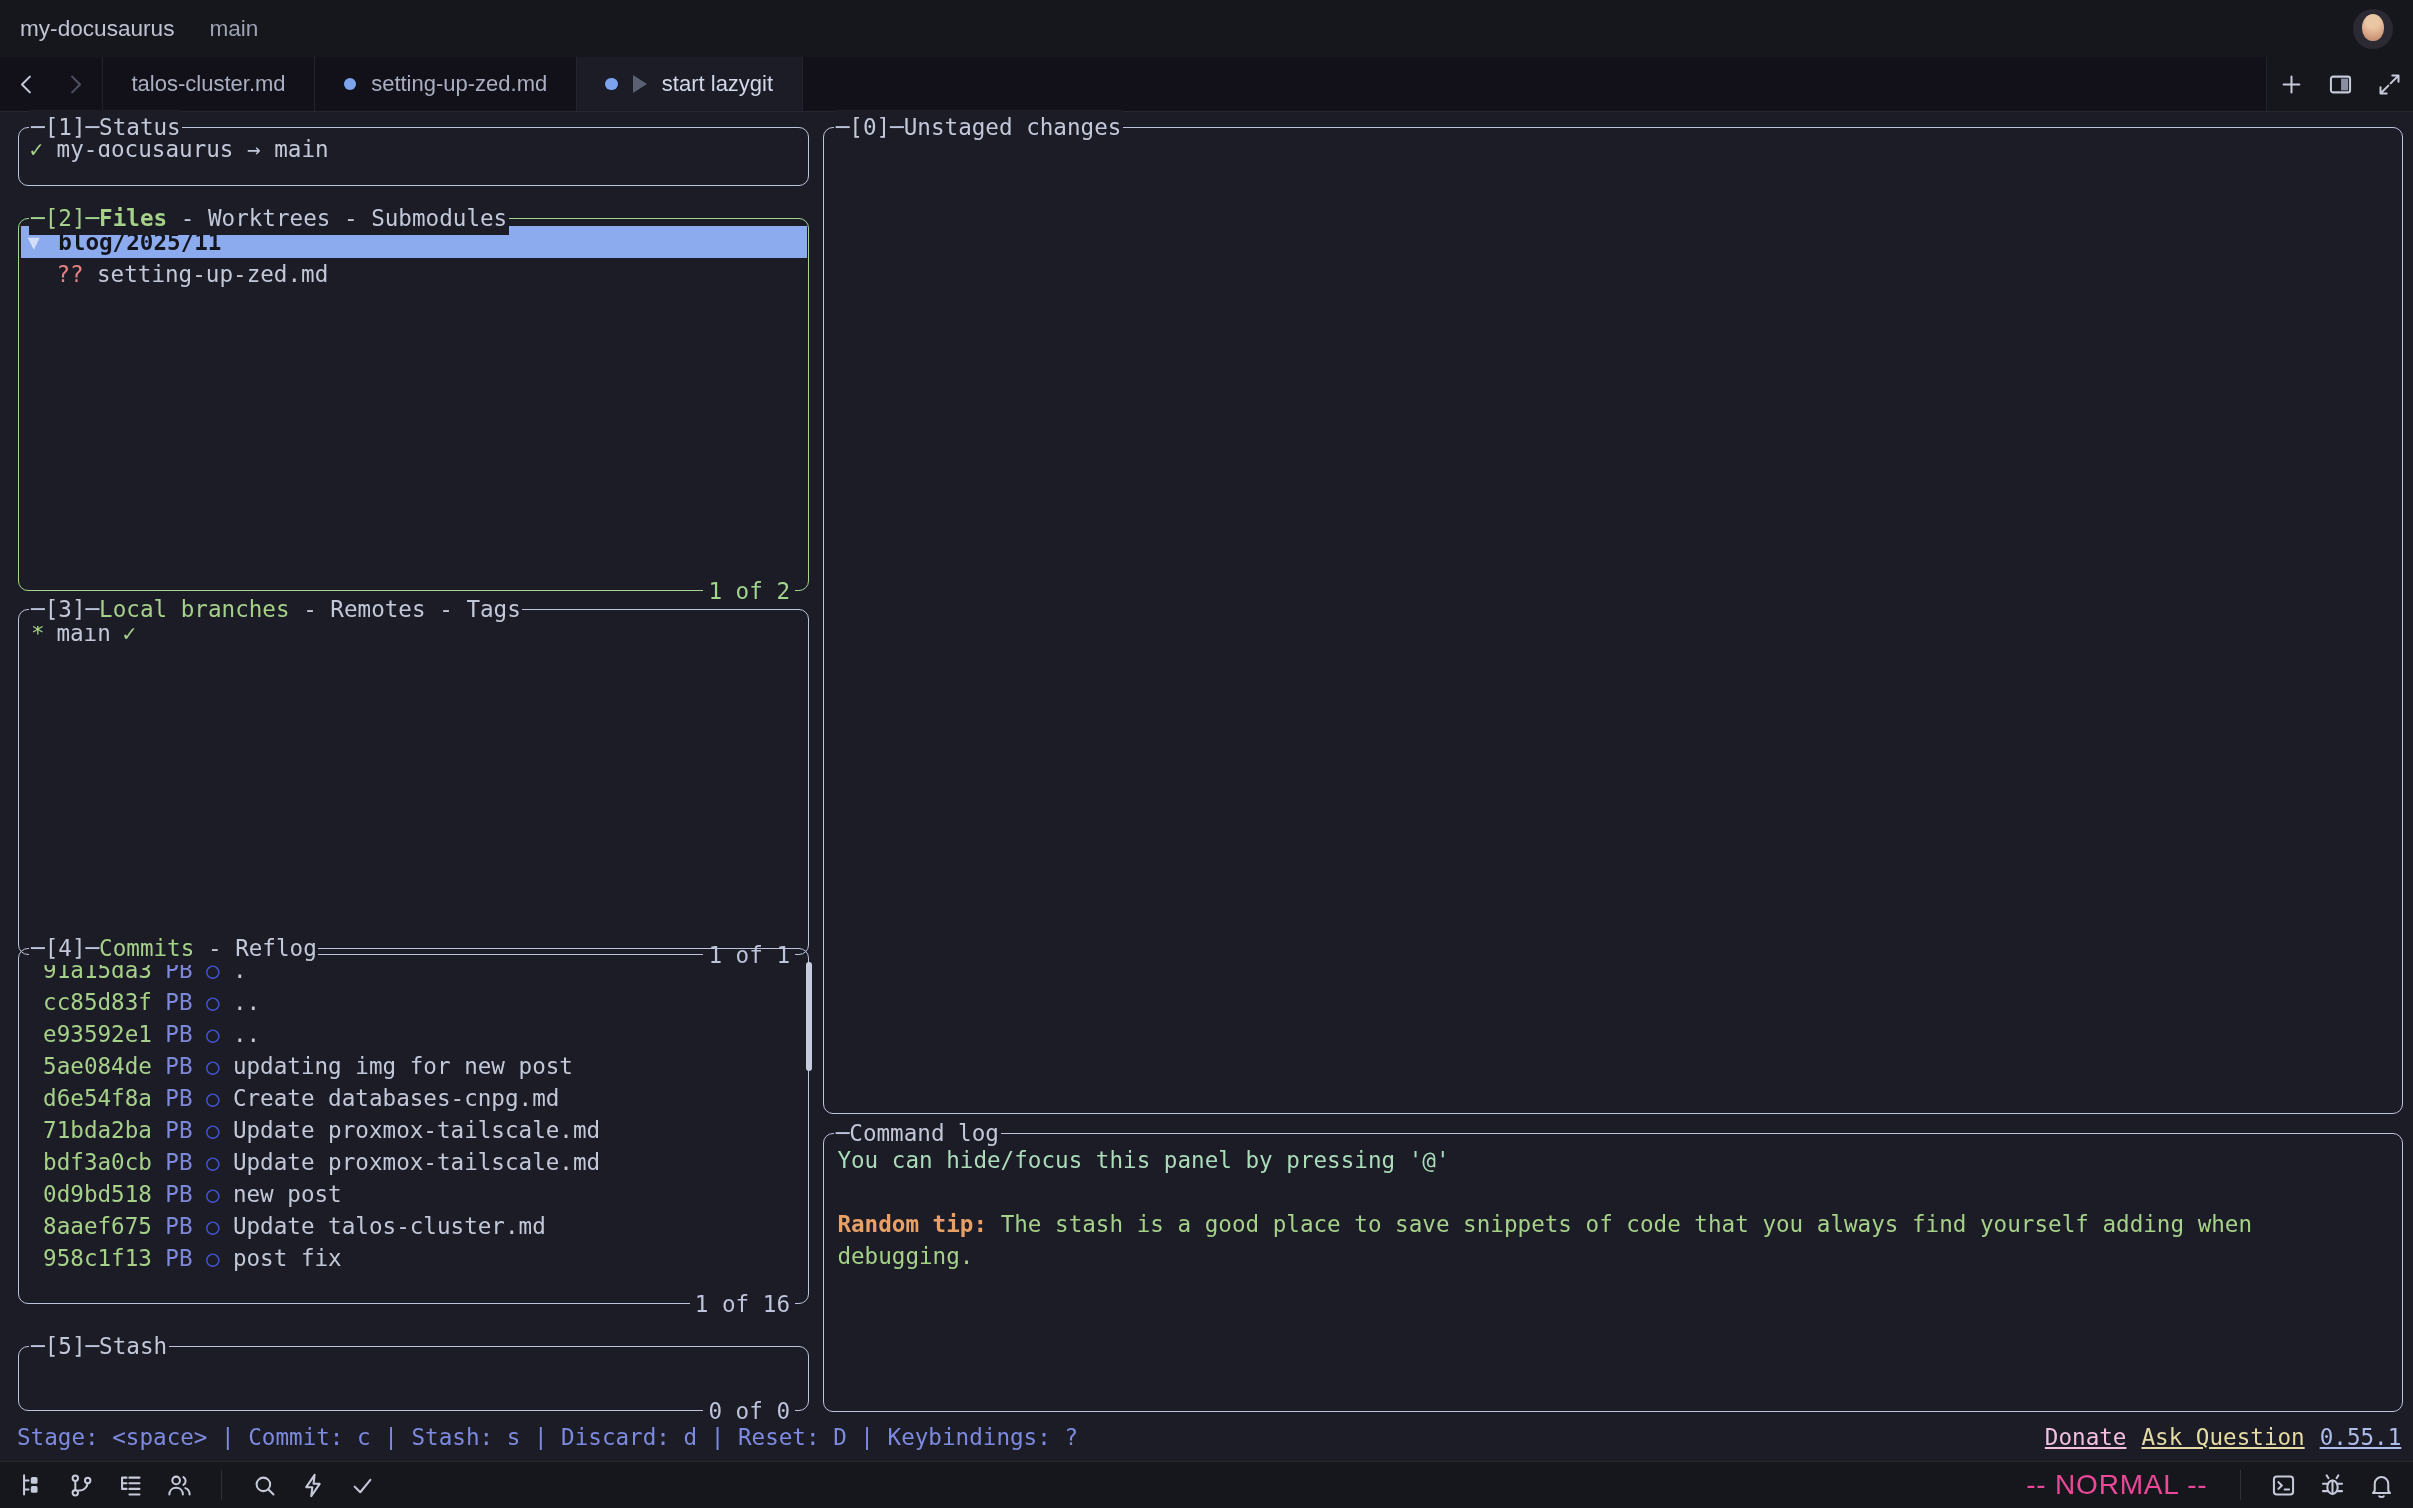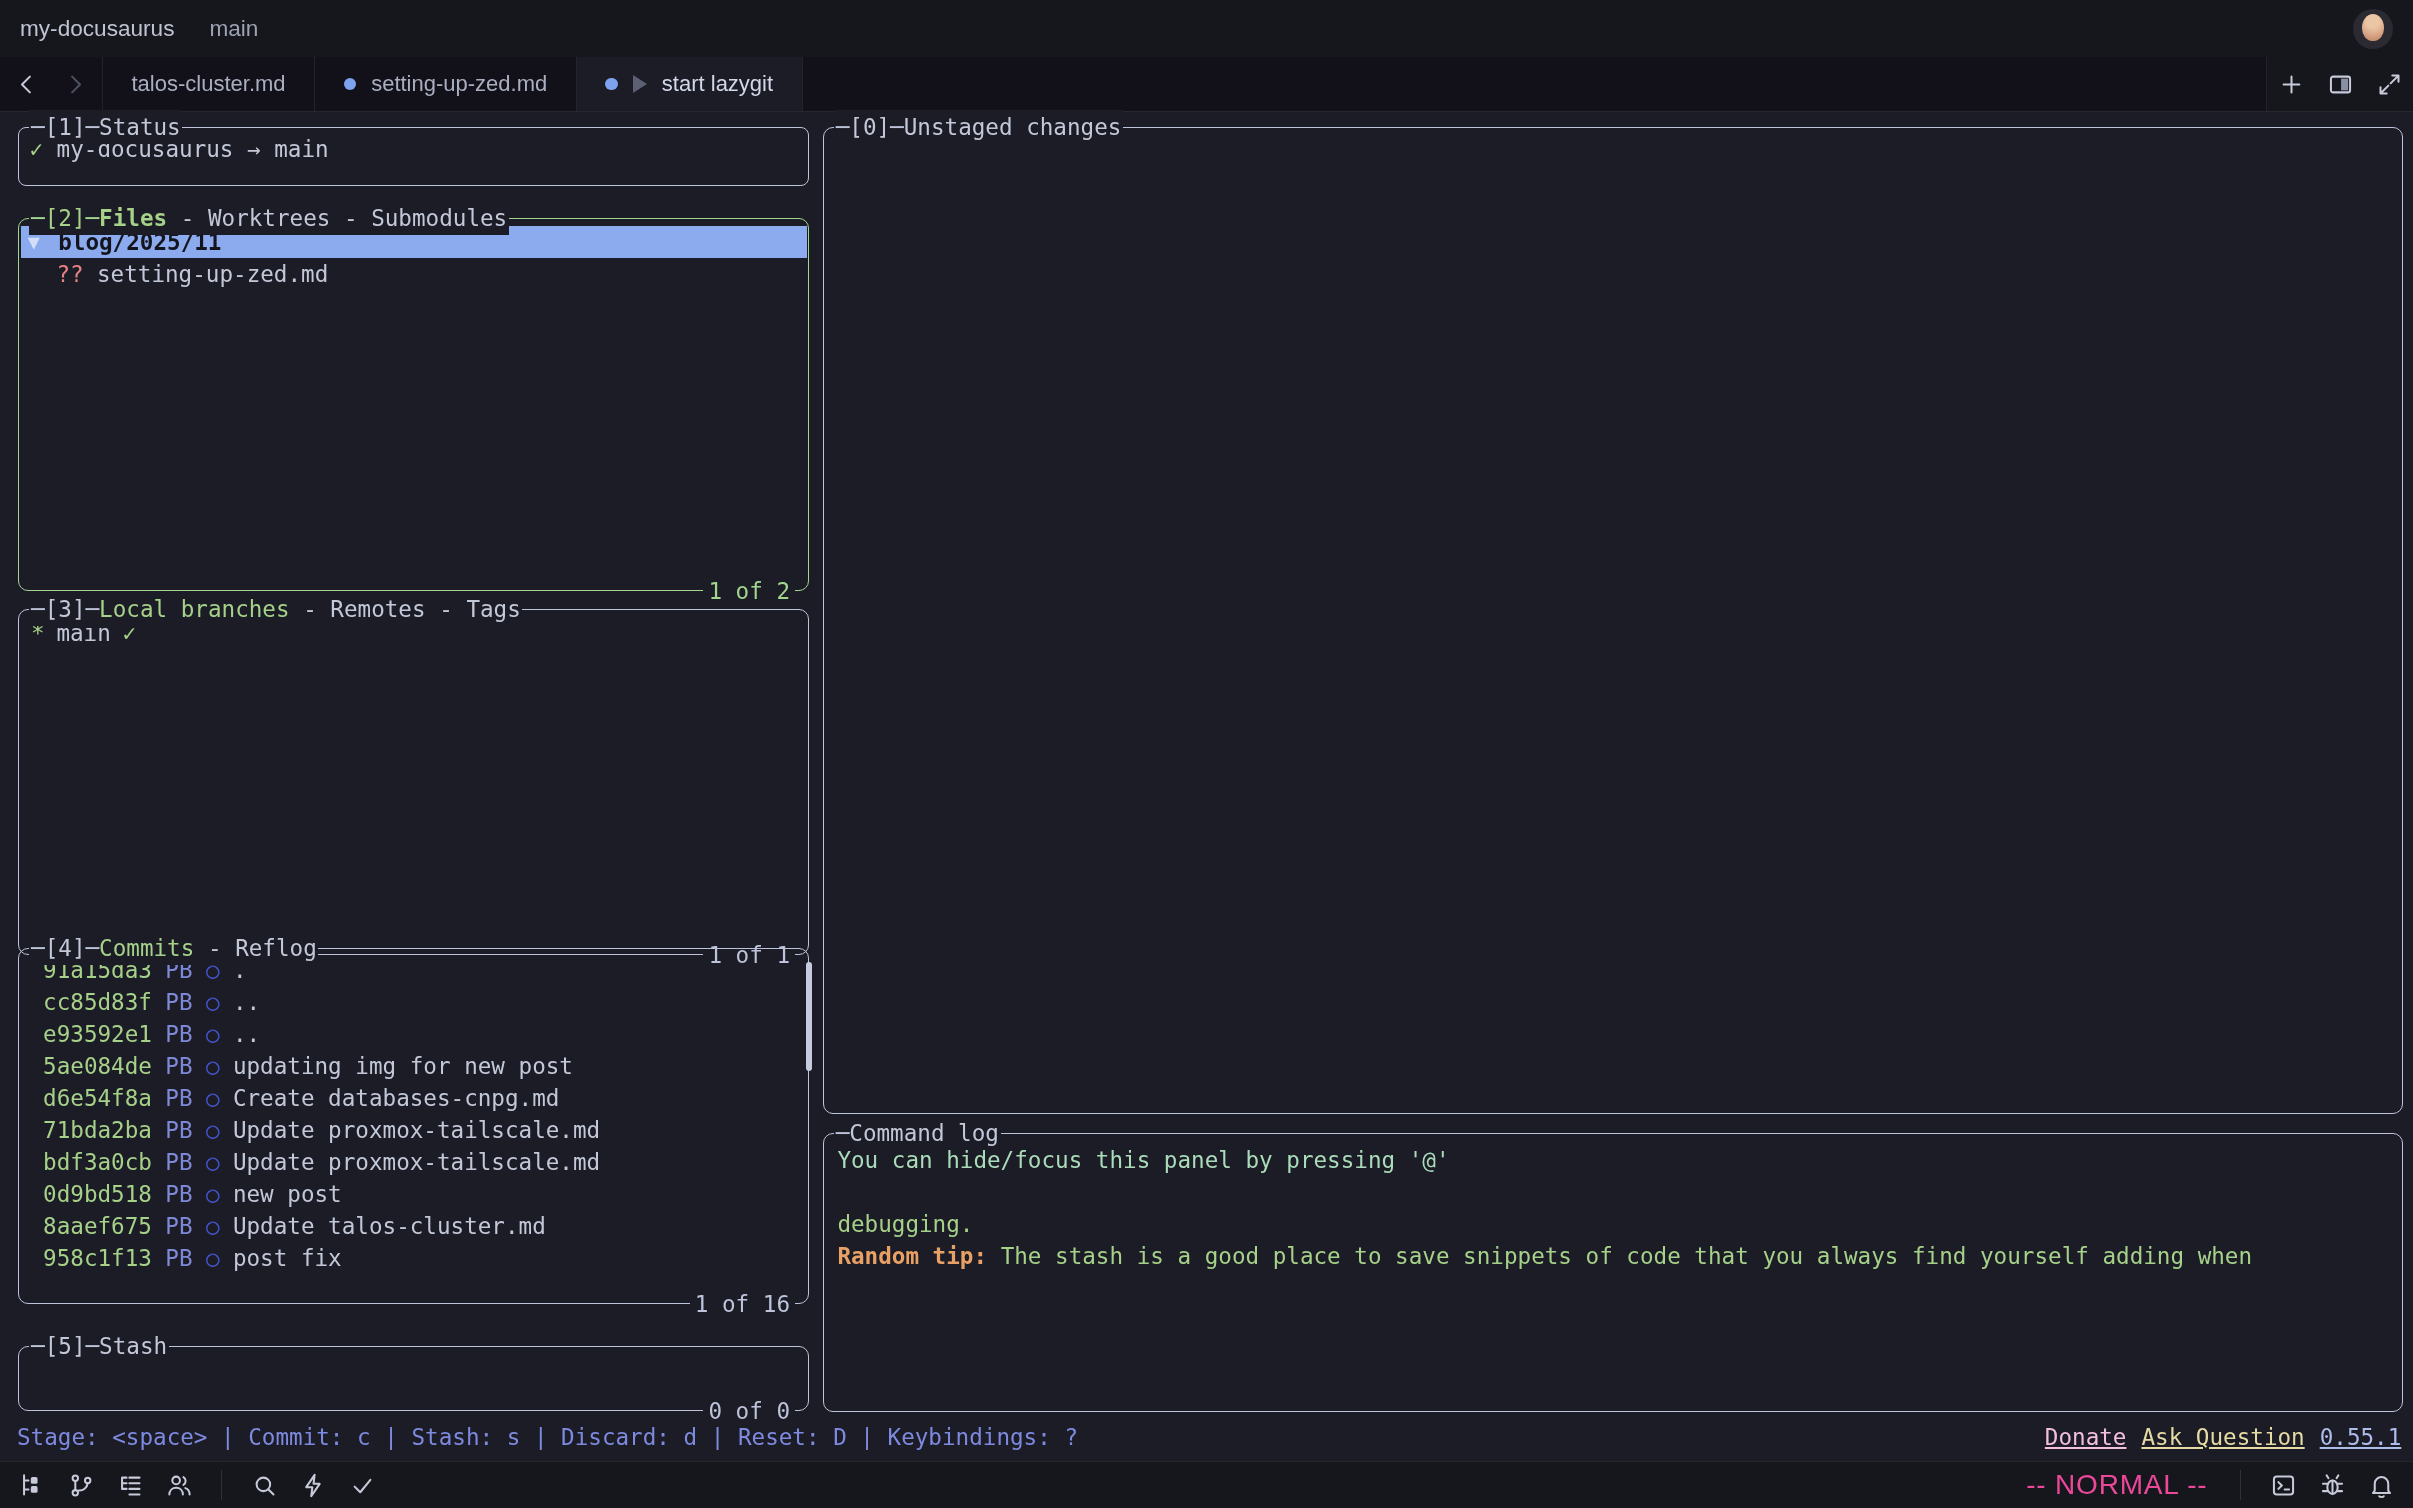--- a/index.html
+++ b/index.html
@@ -147,21 +147,21 @@
           <rect x="12.5" y="6.8" width="6.3" height="10.4" fill="#8a8fa2" stroke="none"></rect>
         </svg>
       <svg class="icon" viewBox="0 0 24 24">
           <path d="M14.5 4H20v5.5M20 4l-7 7M9.5 20H4v-5.5M4 20l7-7"></path>
         </svg>
     </div>
   </div>
 
   <div class="term">
 
-    <div class="panel p-status" style="left:18.4px; top:15px; width:791px; height:59px;border-radius:8px;">
+    <div class="panel p-status" style="left:18.4px; top:15px; width:791px; height:59px;">
       <div class="ptitle"><span class="c-bord">─</span><span class="c-lav">[1]</span><span class="c-bord">─</span><span class="c-lav">Status</span></div>
       <div class="pbody">
         <div class="trow"><span class="check">✓</span> <span>my-docusaurus → main</span></div>
       </div>
     </div>
 
     <div class="panel active" style="left:18.4px; top:106px; width:791px; height:373px;">
       <div class="ptitle"><span class="c-bord">─</span><span class="c-grn">[2]</span><span class="c-bord">─</span><span class="c-grn bold">Files</span><span class="c-lav"> - Worktrees - Submodules</span></div>
       <div class="pbody">
         <div class="trow filerow sel"><span class="tri">▼</span><span class="fname">blog/2025/11</span></div>
@@ -203,22 +203,22 @@
 
     <div class="panel" style="left:823px; right:10px; top:15px; height:987px;">
       <div class="ptitle"><span class="c-bord">─</span><span class="c-lav">[0]</span><span class="c-bord">─</span><span class="c-lav">Unstaged changes</span></div>
     </div>
 
     <div class="panel p-cmdlog" style="left:823px; right:10px; top:1021px; height:279px;">
       <div class="ptitle"><span class="c-bord">─</span><span class="c-lav">Command log</span></div>
       <div class="pbody">
         <div class="logline log-green">You can hide/focus this panel by pressing '@'</div>
         <div class="blankline"></div>
+        <div class="logline"><span class="tip-label">Random tip:</span><span class="tip-text"> The stash is a good place to save snippets of code that you always find yourself adding when</span></div>
         <div class="logline tip-text">debugging.</div>
-        <div class="logline"><span class="tip-label">Random tip:</span><span class="tip-text"> The stash is a good place to save snippets of code that you always find yourself adding when</span></div>
       </div>
     </div>
 
     <div class="keybar">
       <span class="kb-left">Stage: &lt;space&gt; | Commit: c | Stash: s | Discard: d | Reset: D | Keybindings: ?</span>
       <span class="kb-right">
         <span class="kb-donate">Donate</span>
         <span class="kb-ask">Ask Question</span>
         <span class="kb-ver">0.55.1</span>
       </span>

